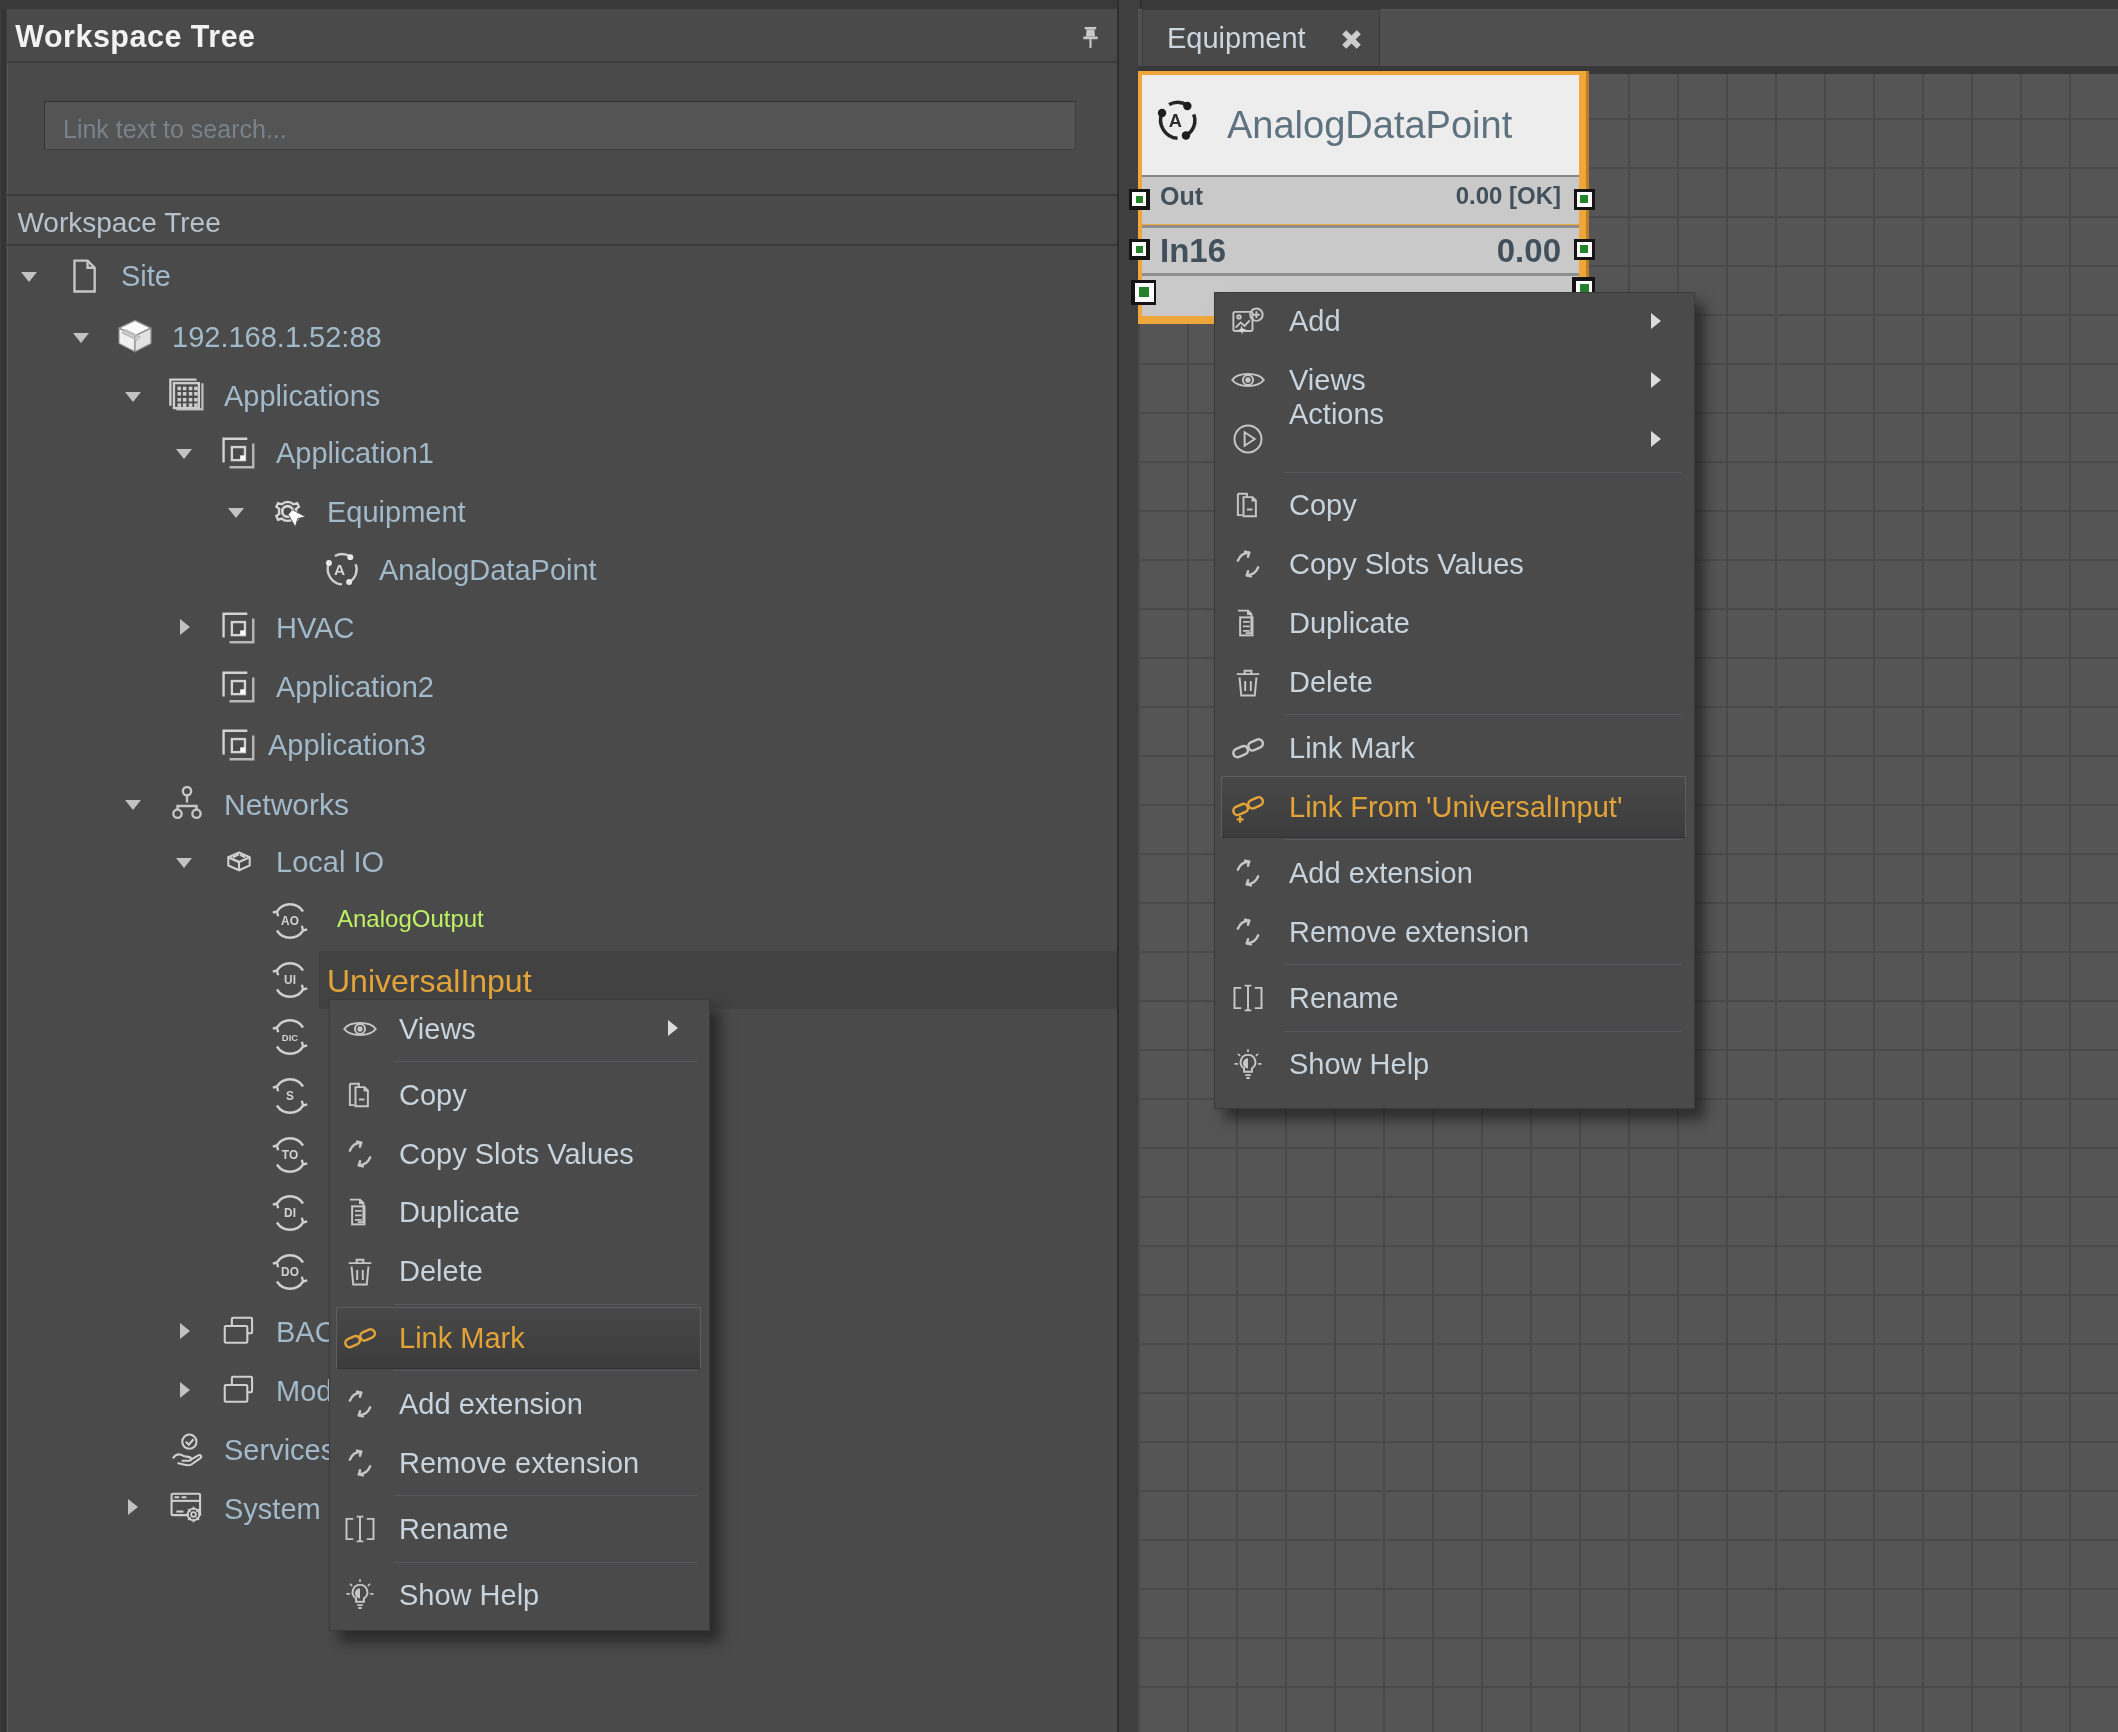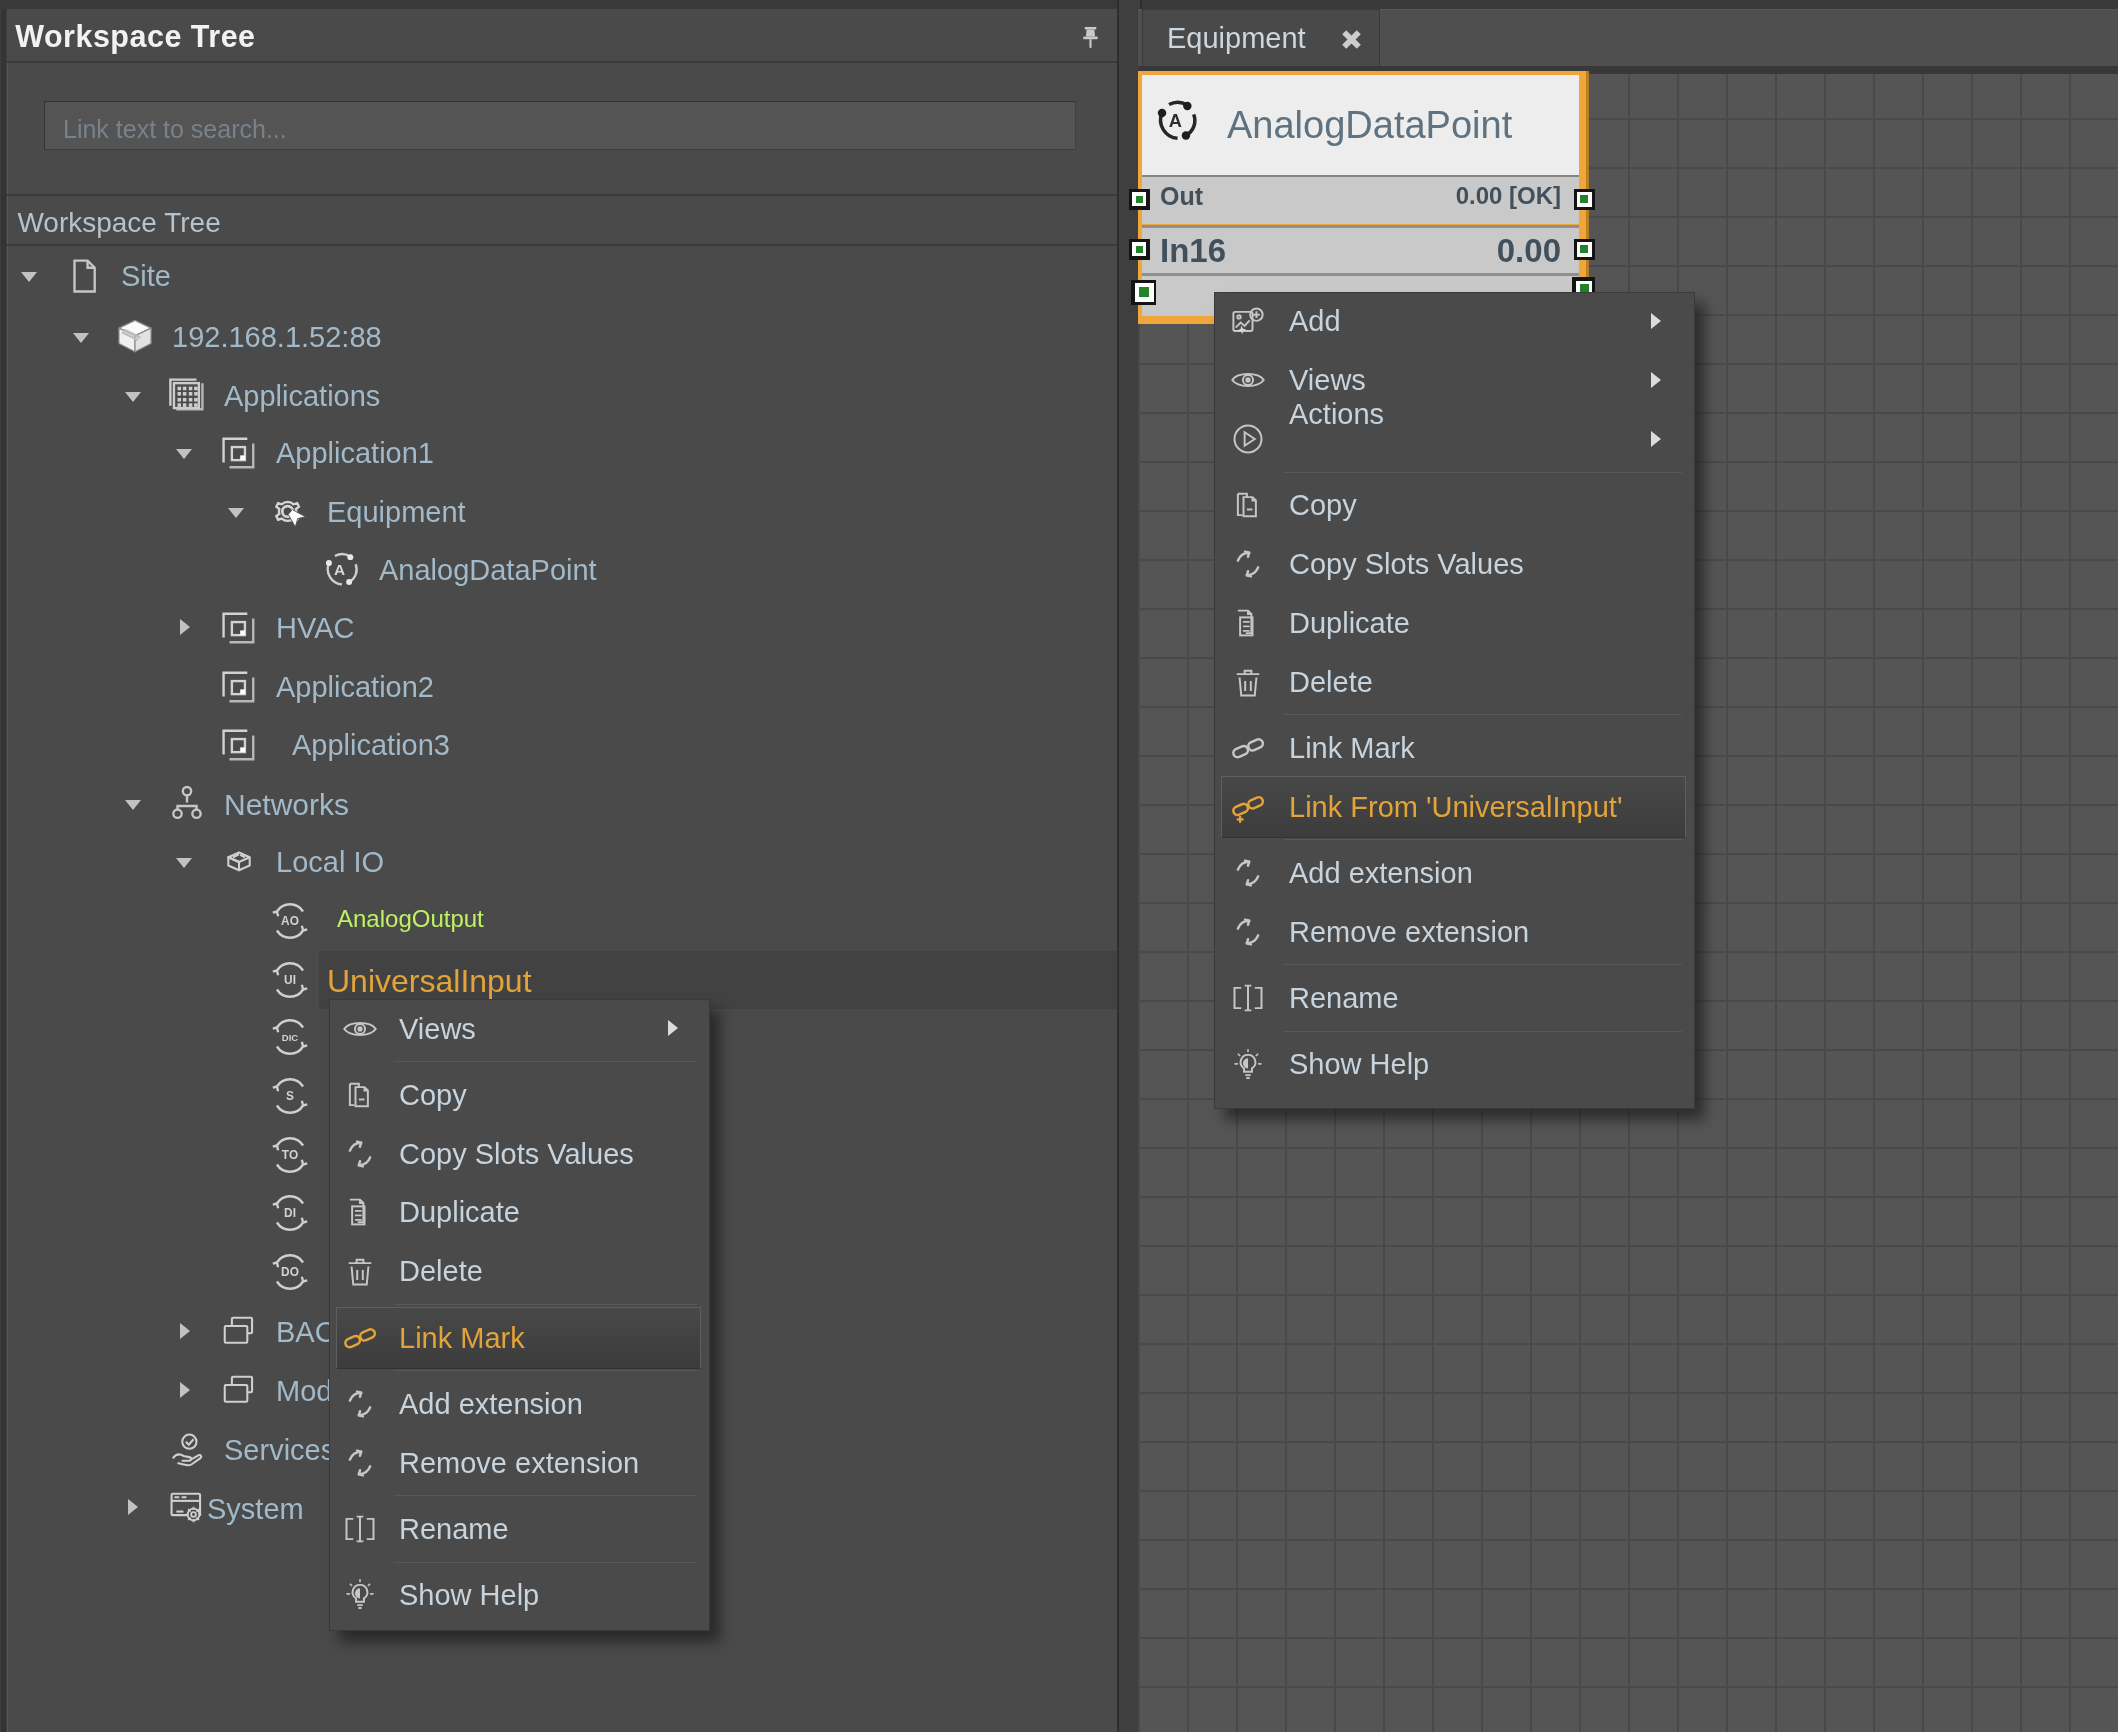--- a/index.html
+++ b/index.html
@@ -134,21 +134,21 @@
     <rect x="20" y="22" width="22" height="22" fill="none" stroke="#d2d2d2" stroke-width="4"></rect>
     <path d="M34 36 h8 v8 h-8 Z" fill="#fdfdfd"></path>
   </svg>
 <div class="abs" style="left:276px;top:671px;font-size:29px;color:#a2b9c9;white-space:nowrap">Application2</div>
 <svg class="abs" style="left:220px;top:726px" width="38" height="38" viewBox="0 0 64 64">
     <path d="M6 48 V8 H46" fill="none" stroke="#d2d2d2" stroke-width="4"></path>
     <path d="M56 16 V56 H16" fill="none" stroke="#b8b8b8" stroke-width="4"></path>
     <rect x="20" y="22" width="22" height="22" fill="none" stroke="#d2d2d2" stroke-width="4"></rect>
     <path d="M34 36 h8 v8 h-8 Z" fill="#fdfdfd"></path>
   </svg>
-<div class="abs" style="left:292px;top:729px;font-size:29px;color:#a2b9c9;white-space:nowrap">Application3</div>
+<div class="abs" style="left:268px;top:729px;font-size:29px;color:#a2b9c9;white-space:nowrap">Application3</div>
 <div class="arrow" style="left:125px;top:800px;border-left:8.7px solid transparent;border-right:8.7px solid transparent;border-top:10.3px solid #c2c2c2"></div>
 <svg class="abs" style="left:168px;top:784px" width="38" height="38" viewBox="0 0 64 64">
     <circle cx="32" cy="12" r="7" fill="none" stroke="#c6c6c6" stroke-width="4"></circle>
     <circle cx="16" cy="50" r="7" fill="none" stroke="#c6c6c6" stroke-width="4"></circle>
     <circle cx="48" cy="50" r="7" fill="none" stroke="#c6c6c6" stroke-width="4"></circle>
     <path d="M32 19 v12 M16 43 v-6 h32 v6 M32 31 v0" fill="none" stroke="#c6c6c6" stroke-width="4"></path>
   </svg>
 <div class="abs" style="left:224px;top:788px;font-size:30px;color:#a2b9c9;white-space:nowrap">Networks</div>
 <div class="arrow" style="left:176px;top:858px;border-left:8.7px solid transparent;border-right:8.7px solid transparent;border-top:10.3px solid #c2c2c2"></div>
 <svg class="abs" style="left:220px;top:843px" width="38" height="38" viewBox="0 0 64 64">
@@ -249,21 +249,21 @@
       <path d="M6 20 h48"></path>
       <path d="M11 14 h8 M23 14 h8"></path>
       <path d="M14 38 h12"></path>
     </g>
     <g fill="none" stroke="#cfcfcf" stroke-width="3">
       <circle cx="43" cy="43" r="10" fill="#4a4a4a"></circle>
       <path d="M43 30 v5 M43 51 v5 M30 43 h5 M51 43 h5 M34 34 l4 4 M48 48 l4 4 M52 34 l-4 4 M38 48 l-4 4"></path>
       <circle cx="43" cy="43" r="4"></circle>
     </g>
   </svg>
-<div class="abs" style="left:207px;top:1493px;font-size:29px;color:#a2b9c9;white-space:nowrap">System</div>
+<div class="abs" style="left:224px;top:1493px;font-size:29px;color:#a2b9c9;white-space:nowrap">System</div>
 <div class="abs splitter"></div>
 <div class="abs tabstrip"></div>
 <div class="abs tab"></div>
 <div class="abs tabtext">Equipment</div>
 <svg class="abs" style="left:1339px;top:27px" width="25" height="25" viewBox="0 0 24 24">
     <path d="M5 5 L19 19 M19 5 L5 19" stroke="#cccccc" stroke-width="5.5" fill="none"></path>
   </svg>
 <div class="abs canvas"></div>
 <div class="abs" style="left:1138px;top:66px;width:980px;height:7.6px;background:#383838"></div>
 <div class="abs" style="left:1138px;top:71px;width:451px;height:253px;background:#efa73b"></div>

